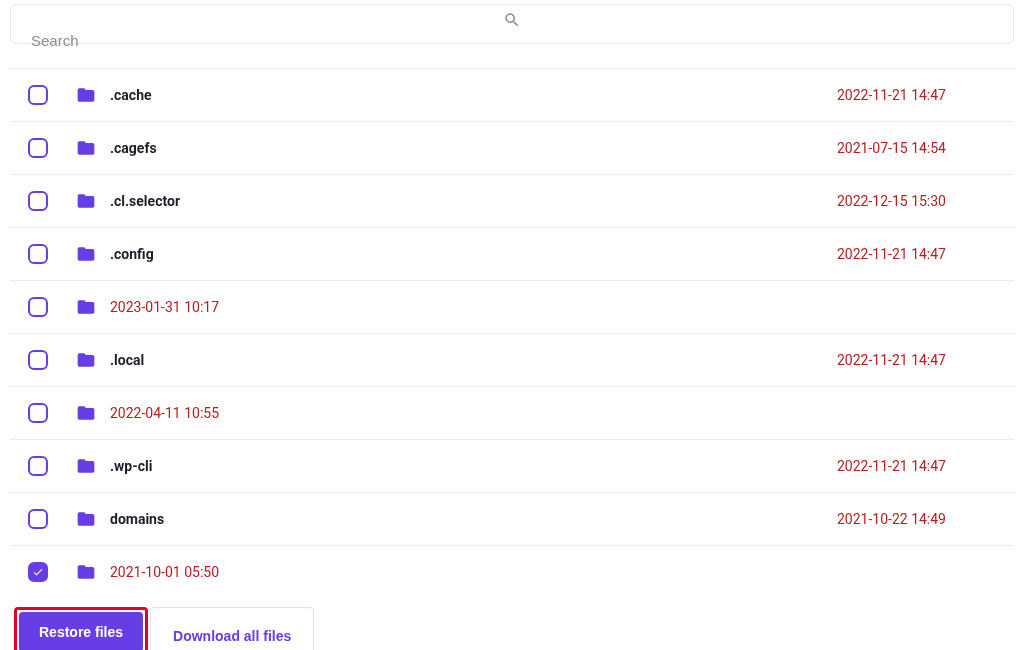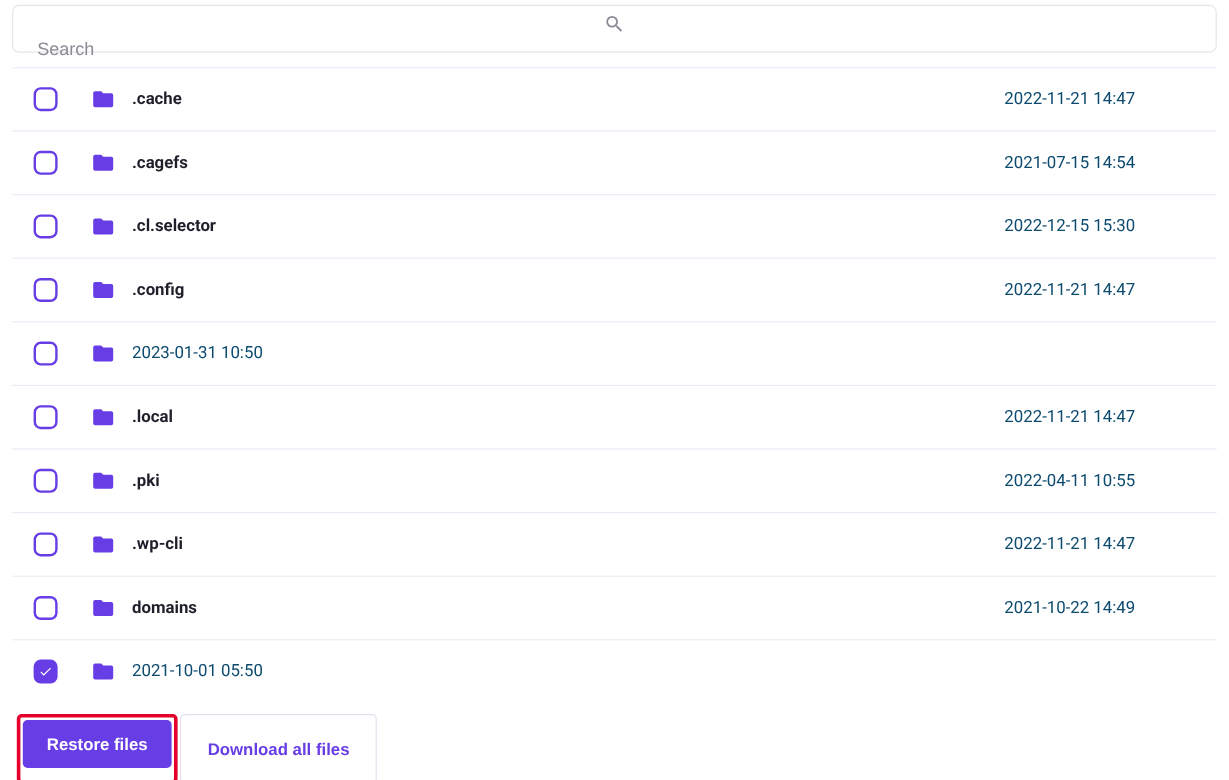--- a/index.html
+++ b/index.html
@@ -43,21 +43,21 @@
     font-size: 15px;
     width: 100%;
     color: #333;
     background: transparent;
   }
   .search-input::placeholder { color: #8b8b95; }
 
   
   .list-shell {
     border-top: 1px solid #edeafc;
-    margin-top: 4px;
+    margin-top: 16px;
     position: relative;
   }
   .list-scroll {
     height: 528px;
     overflow-y: scroll;
   }
   
   .list-scroll::-webkit-scrollbar { width: 14px; }
   .list-scroll::-webkit-scrollbar-track { background: #f2f2f4; }
   .list-scroll::-webkit-scrollbar-thumb { background: #c5c5cb; }
@@ -91,21 +91,21 @@
   }
   .folder-icon svg { width: 20px; height: 20px; fill: #673de6; }
 
   .fname {
     flex: 1 1 auto;
     font-weight: 700;
     color: #1f1f2b;
     font-size: 14px;
   }
   .fdate {
-    color: #0c4a6e;
+    color: #b91c1c;
     font-size: 14px;
     padding-right: 50px;
     white-space: nowrap;
   }
 
   
   .footer {
     display: flex;
     gap: 2px;
     padding: 10px 4px 6px 4px;
@@ -187,36 +187,35 @@
               <path d="M10 4H4c-1.1 0-2 .9-2 2v12c0 1.1.9 2 2 2h16c1.1 0 2-.9 2-2V8c0-1.1-.9-2-2-2h-8l-2-2z"></path>
             </svg></span>
           <span class="fname">.config</span>
           <span class="fdate">2022-11-21 14:47</span>
         </div>
         <div class="row">
           <div class="chk"></div>
           <span class="folder-icon"><svg viewBox="0 0 24 24">
               <path d="M10 4H4c-1.1 0-2 .9-2 2v12c0 1.1.9 2 2 2h16c1.1 0 2-.9 2-2V8c0-1.1-.9-2-2-2h-8l-2-2z"></path>
             </svg></span>
-          <span class="fdate">2023-01-31 10:50</span>
+          <span class="fdate">2023-01-31 10:17</span>
         </div>
         <div class="row">
           <div class="chk"></div>
           <span class="folder-icon"><svg viewBox="0 0 24 24">
               <path d="M10 4H4c-1.1 0-2 .9-2 2v12c0 1.1.9 2 2 2h16c1.1 0 2-.9 2-2V8c0-1.1-.9-2-2-2h-8l-2-2z"></path>
             </svg></span>
           <span class="fname">.local</span>
           <span class="fdate">2022-11-21 14:47</span>
         </div>
         <div class="row">
           <div class="chk"></div>
           <span class="folder-icon"><svg viewBox="0 0 24 24">
               <path d="M10 4H4c-1.1 0-2 .9-2 2v12c0 1.1.9 2 2 2h16c1.1 0 2-.9 2-2V8c0-1.1-.9-2-2-2h-8l-2-2z"></path>
             </svg></span>
-          <span class="fname">.pki</span>
           <span class="fdate">2022-04-11 10:55</span>
         </div>
         <div class="row">
           <div class="chk"></div>
           <span class="folder-icon"><svg viewBox="0 0 24 24">
               <path d="M10 4H4c-1.1 0-2 .9-2 2v12c0 1.1.9 2 2 2h16c1.1 0 2-.9 2-2V8c0-1.1-.9-2-2-2h-8l-2-2z"></path>
             </svg></span>
           <span class="fname">.wp-cli</span>
           <span class="fdate">2022-11-21 14:47</span>
         </div>

